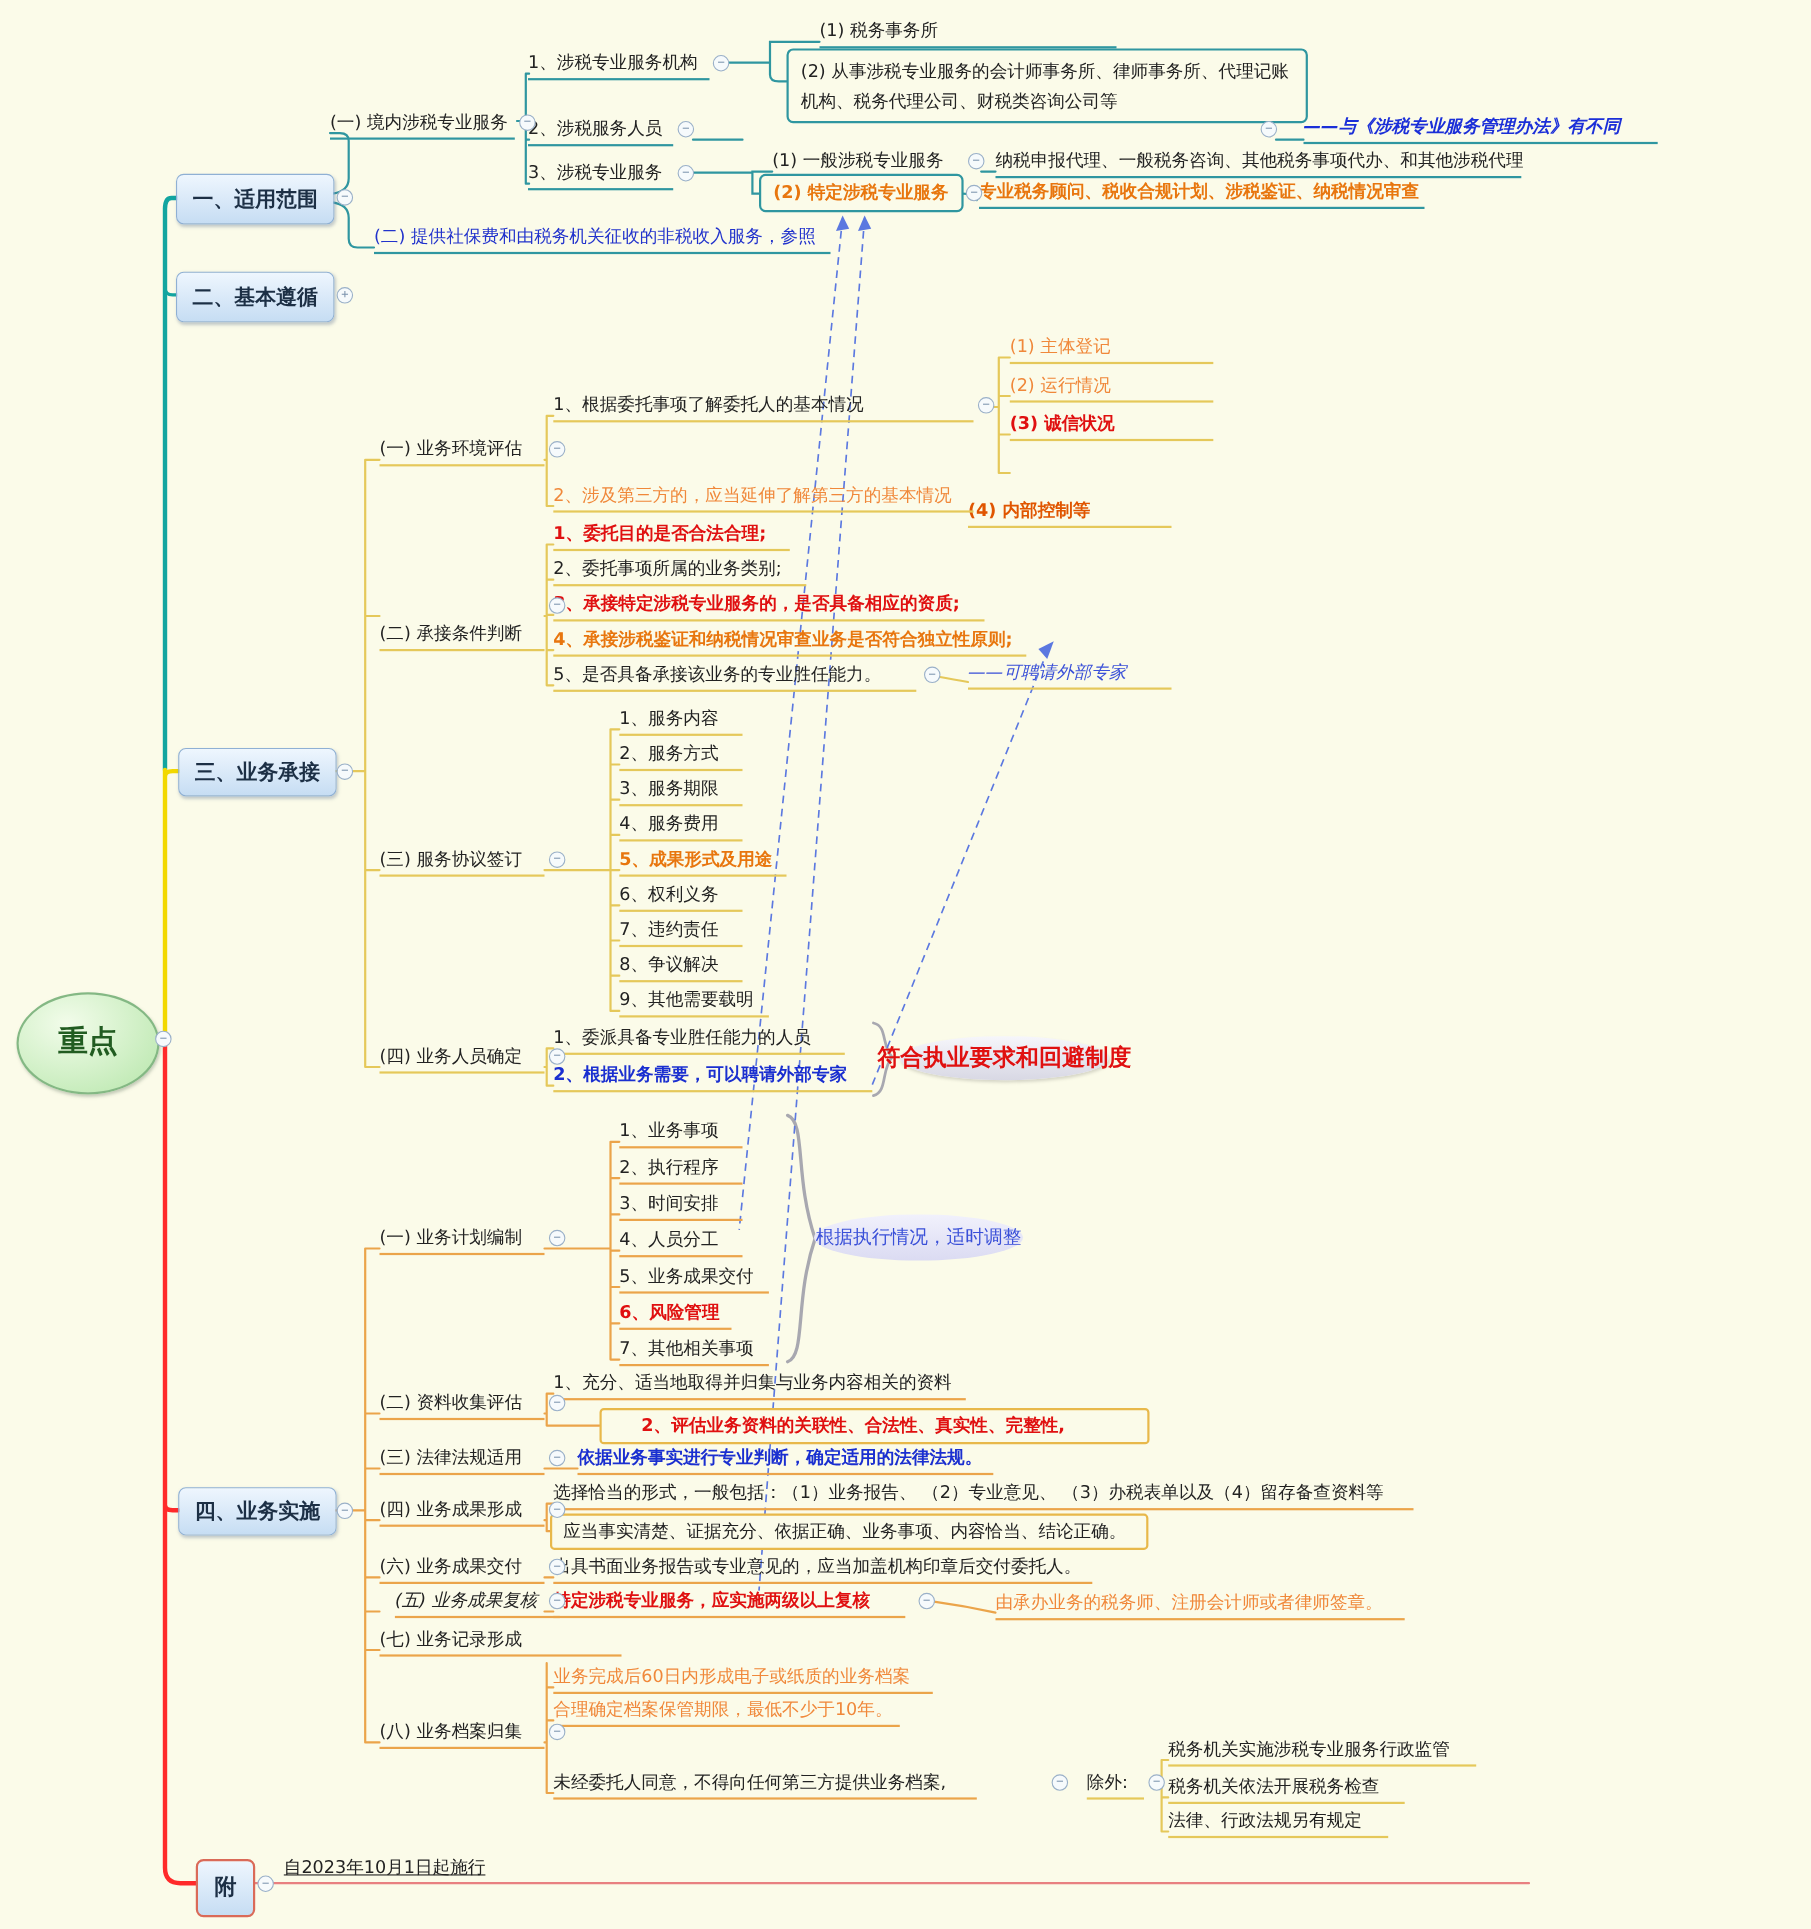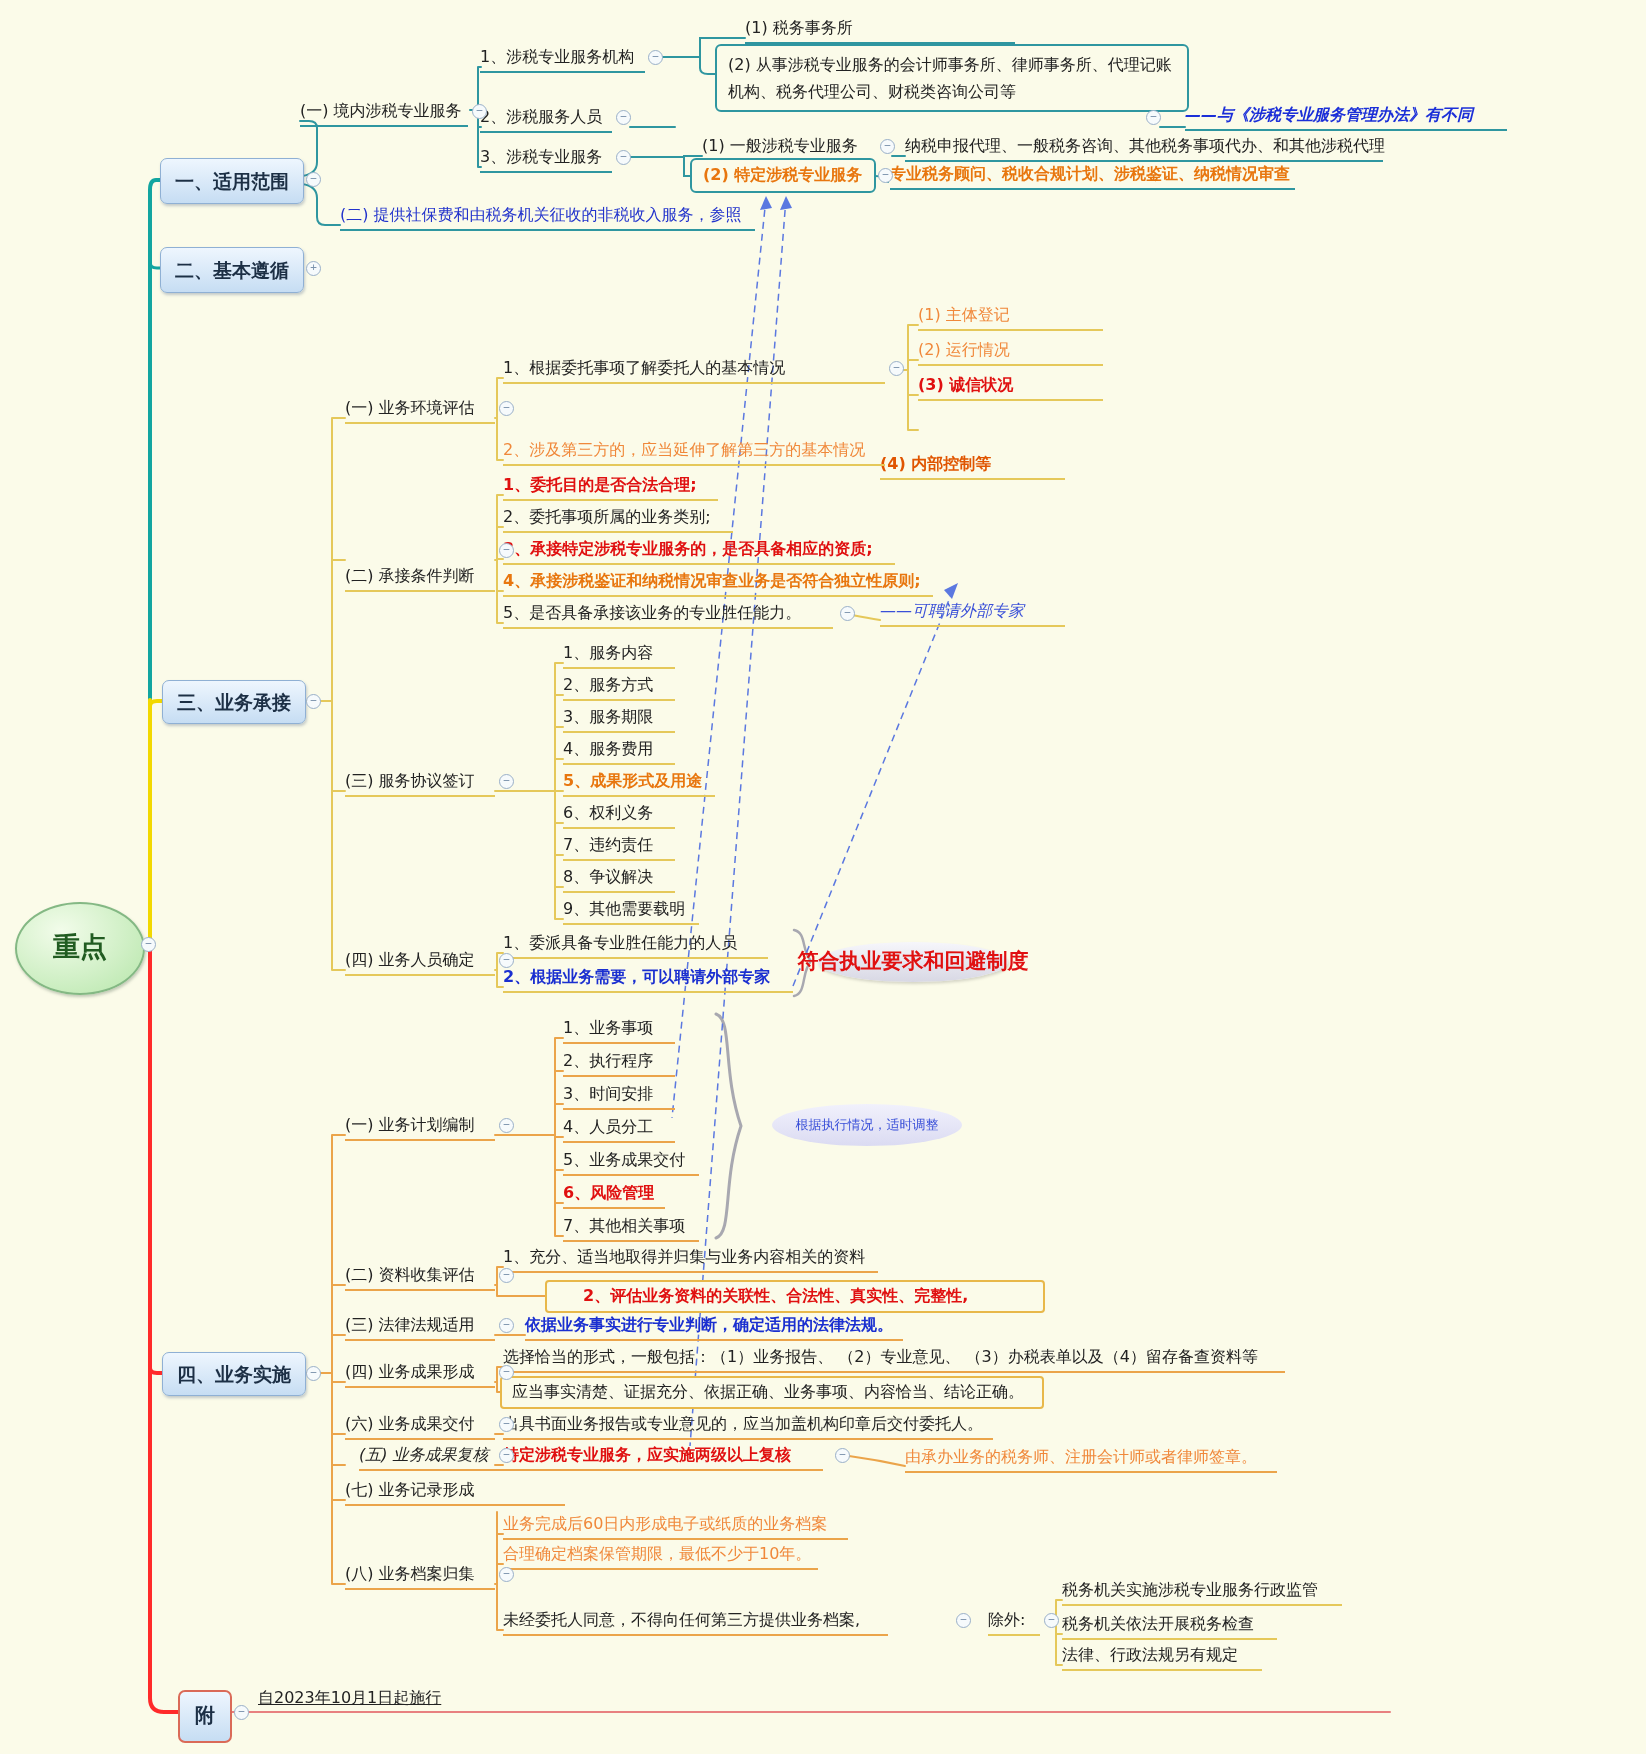--- a/index.html
+++ b/index.html
@@ -23,21 +23,21 @@
         display:flex;align-items:center;justify-content:center;padding:0;}
   .root{background:radial-gradient(ellipse at 35% 30%,#f2fcea,#b6e6aa);border:2px solid #84b884;
         border-radius:50%;display:flex;align-items:center;justify-content:center;
         font-size:27px;font-weight:bold;color:#215c21;box-shadow:1px 2px 3px rgba(90,110,90,.35);}
   .att{background:linear-gradient(#eef6fe,#c6ddf3);border:2px solid #da6a58;border-radius:7px;
        display:flex;align-items:center;justify-content:center;font-size:20px;font-weight:bold;color:#1c2f45;}
   .ell1{background:linear-gradient(#f6f6fb,#d8d8e4);border-radius:50%;display:flex;align-items:center;
         justify-content:center;font-size:21px;font-weight:bold;color:#e01010;
         box-shadow:1px 2px 3px rgba(0,0,0,.15);padding:0;}
   .ell2{background:linear-gradient(#f1f1fc,#dbdbf2);border-radius:50%;display:flex;align-items:center;
-        justify-content:center;font-size:13px;color:#3a50d8;padding:0;margin-left:32px;}
+        justify-content:center;font-size:17px;color:#3a50d8;padding:0;}
   .exp{position:absolute;z-index:3;width:13px;height:13px;border:1px solid #9ab0c8;border-radius:50%;
        background:#f6fafc;color:#7b93ad;font-size:11px;line-height:12px;text-align:center;
        font-family:"DejaVu Sans Mono","Liberation Mono",monospace;}
 </style>
 </head>
 <body>
 
 <div id="canvas">
 
   <svg class="lines" width="1646" height="1754">

